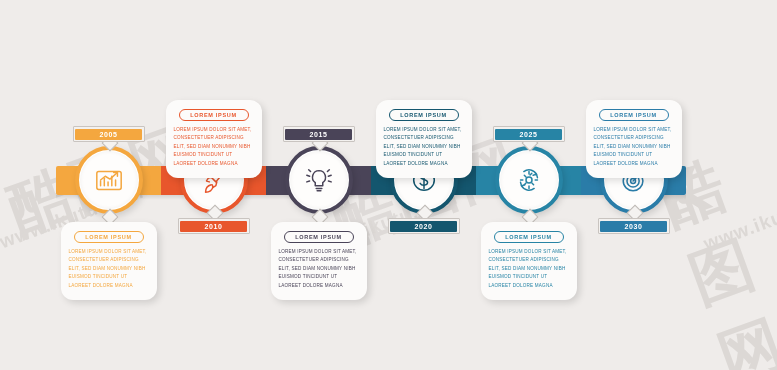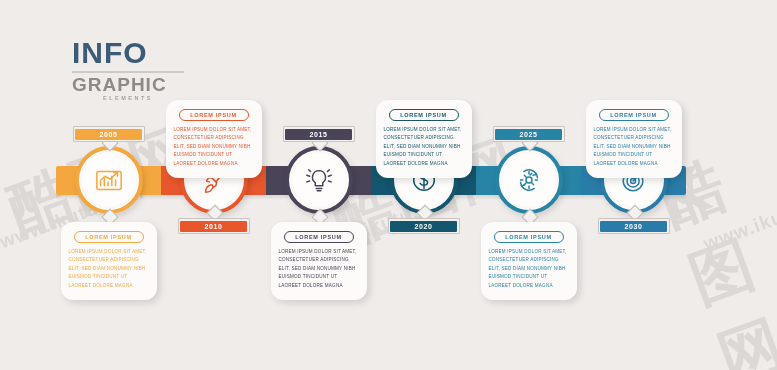--- a/index.html
+++ b/index.html
@@ -77,26 +77,20 @@
 <div id="stage">
 
   <div class="wm wm-cn wm-l-cn">酷图网</div>
   <div class="wm wm-url wm-l-url">www.ikutu.com</div>
   <div class="wm wm-cn wm-c-cn">酷图网</div>
   <div class="wm wm-url wm-c-url">www.ikutu.com</div>
   <div class="wm-k">K</div>
   <div class="wm wm-cn wm-r-cn">酷图网</div>
   <div class="wm wm-url wm-r-url">www.ikutu.com</div>
 
-  <div id="title">
-    <div class="t-info">INFO</div>
-    <div class="t-rule"></div>
-    <div class="t-graphic">GRAPHIC</div>
-    <div class="t-elements">ELEMENTS</div>
-  </div>
 
   <div class="seg-shadow"></div>
   <div id="bar">
       <div class="seg first" style="background: rgb(244, 167, 63);"></div>
       <div class="seg" style="background: rgb(232, 86, 44);"></div>
       <div class="seg" style="background: rgb(74, 68, 88);"></div>
       <div class="seg" style="background: rgb(20, 86, 110);"></div>
       <div class="seg" style="background: rgb(39, 132, 165);"></div>
       <div class="seg last" style="background: rgb(42, 124, 168);"></div>
     </div>

